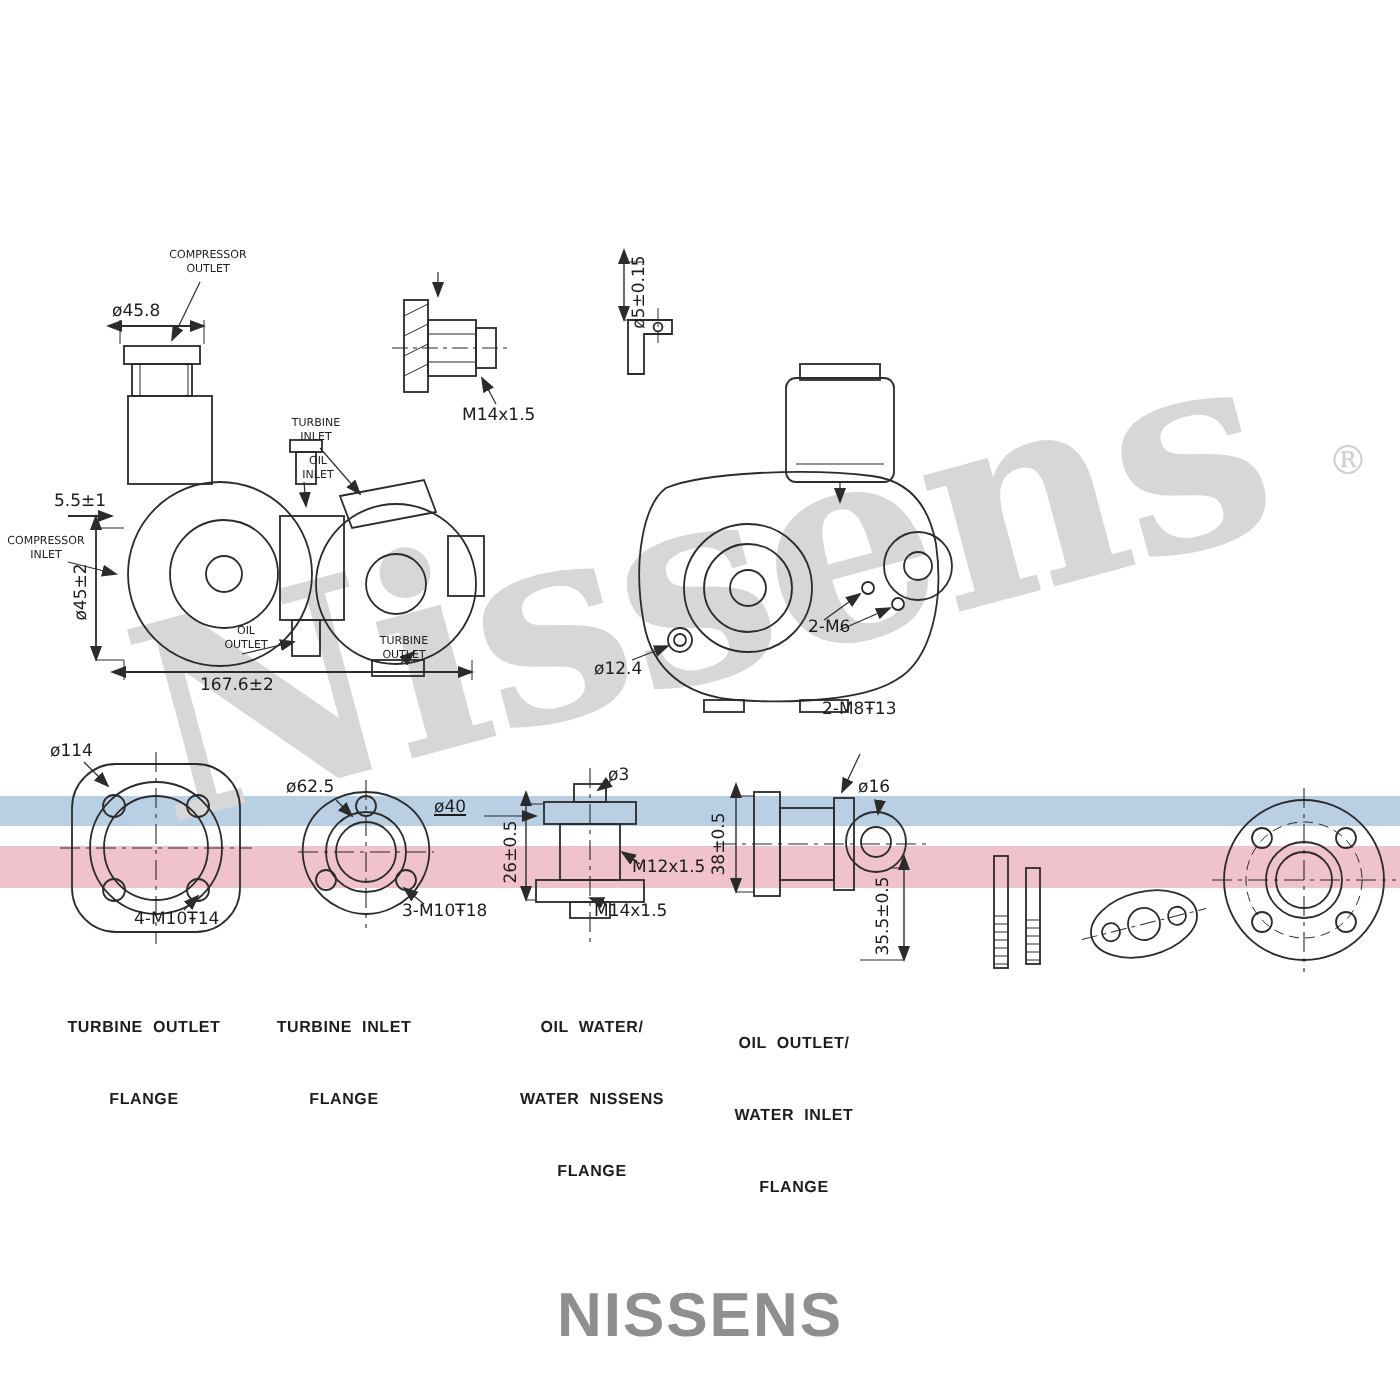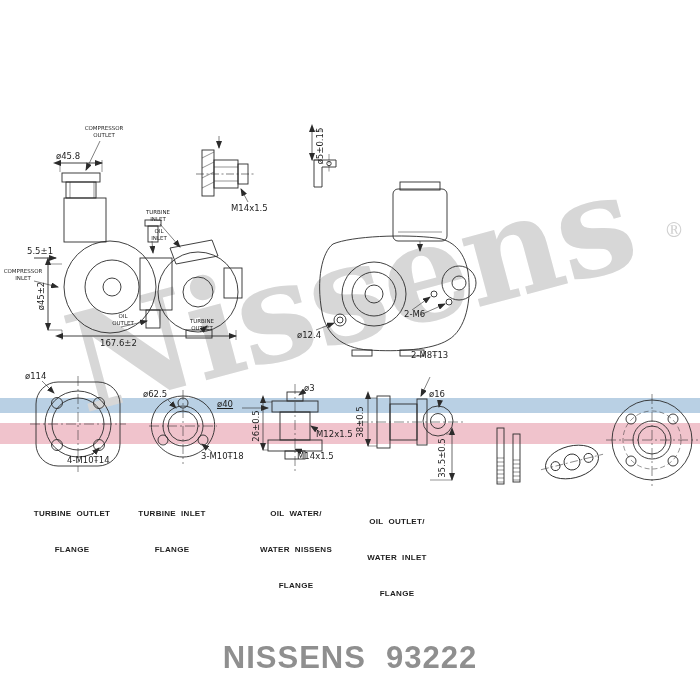--- a/index.html
+++ b/index.html
@@ -270,16 +270,15 @@
     <div>FLANGE</div>
   </div>
   <div class="txt fl" style="left:350px;top:492px;width:94px;">
     <div>OIL  OUTLET/</div>
     <div>WATER  INLET</div>
     <div>FLANGE</div>
   </div>
 
   <div class="footer">
     <span>NISSENS</span>
-    <span>93222</span>
   </div>
 
 </div>
 
 </body></html>

